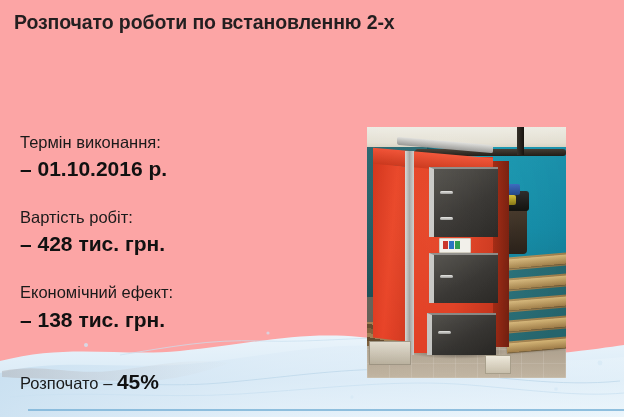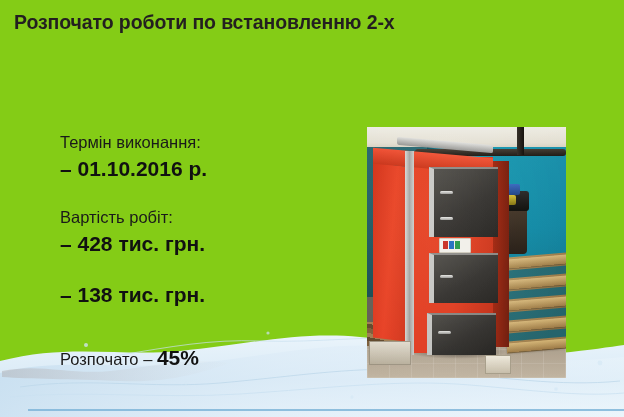--- a/index.html
+++ b/index.html
@@ -2,33 +2,33 @@
 <html><head>
 <meta charset="utf-8">
 <style>
   html,body{margin:0;padding:0;}
   body{
     width:624px;height:417px;overflow:hidden;
     background:#ffffff;
     font-family:"Liberation Sans","DejaVu Sans",sans-serif;
     position:relative;
   }
-  .slide{position:absolute;inset:0;background:#84cc16;overflow:hidden;}
+  .slide{position:absolute;inset:0;background:#fca5a5;overflow:hidden;}
 
   
   .title{
     position:absolute;left:14px;top:10px;width:580px;
     font-size:19.5px;font-weight:bold;color:#231f20;
     line-height:1.32;letter-spacing:-0.1px;
   }
   .title-line{display:block;white-space:nowrap;}
 
   
   .facts{position:absolute;left:20px;top:131px;width:330px;z-index:6;}
-  .fact{margin-bottom:23px;margin-left:40px;}
+  .fact{margin-bottom:23px;}
   .fact:last-child{margin-bottom:0;}
   .fact .label{
     display:block;font-size:16.5px;font-weight:normal;color:#1a1a1a;
     line-height:1.34;white-space:nowrap;
   }
   .fact .value{
     display:block;font-size:21px;font-weight:bold;color:#111111;
     line-height:1.34;white-space:nowrap;margin-top:2px;
   }
   .fact.inline{white-space:nowrap;}
@@ -204,20 +204,21 @@
       <span class="label">Термін виконання:</span>
       <span class="value">– 01.10.2016 р.</span>
     </div>
 
     <div class="fact">
       <span class="label">Вартість робіт:</span>
       <span class="value">– 428 тис. грн.</span>
     </div>
 
     <div class="fact">
+      <span class="label">Економічний ефект:</span>
       <span class="value">– 138 тис. грн.</span>
     </div>
 
     <div class="fact inline progress-row">
       <span class="label">Розпочато – </span><span class="value">45%</span>
     </div>
 
   </div>
 
   <div class="photo">

